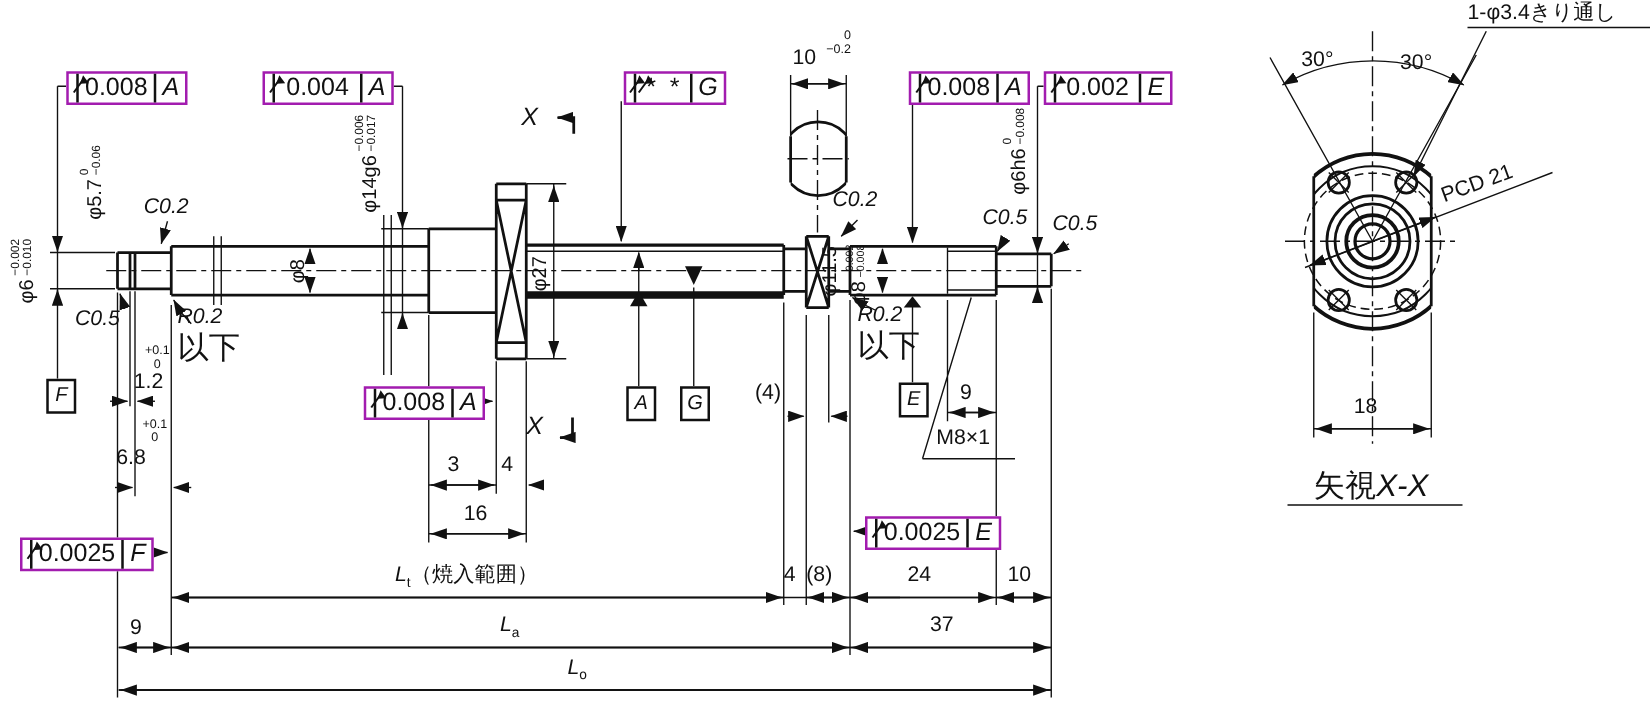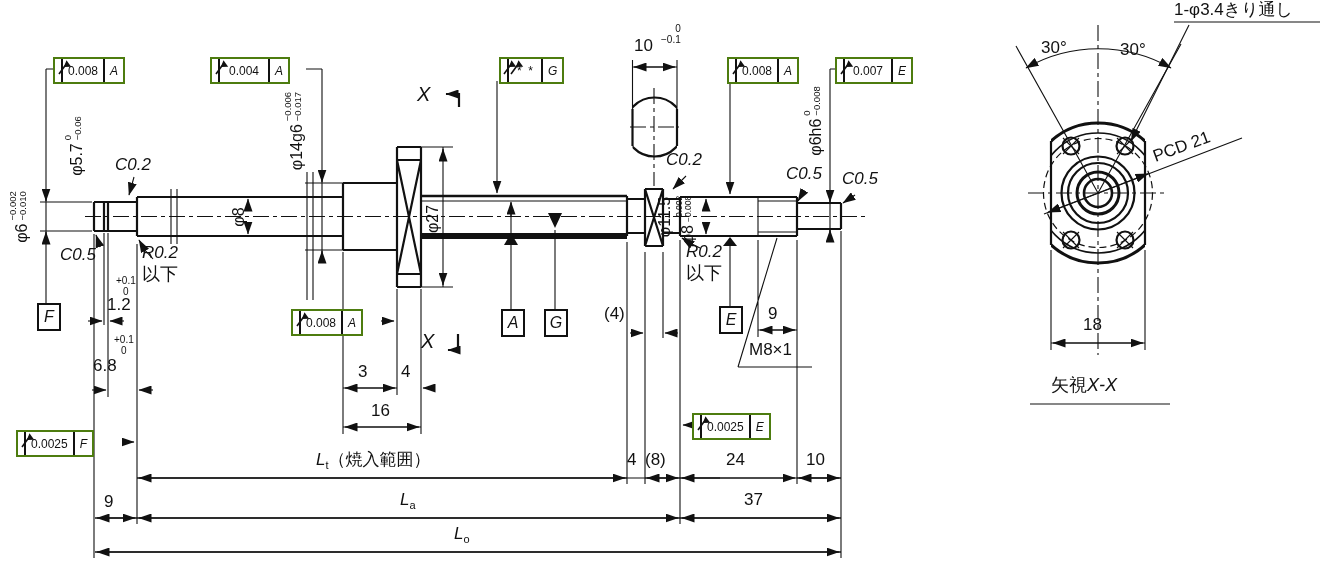--- a/index.html
+++ b/index.html
@@ -11,27 +11,27 @@
   .s25{fill:none;stroke:#111;stroke-width:2.6;}
   .s3{fill:none;stroke:#111;stroke-width:3;}
   .s15{fill:none;stroke:#111;stroke-width:1.6;}
   .s6{fill:none;stroke:#111;stroke-width:6;}
   .cl{fill:none;stroke:#111;stroke-width:1.1;stroke-dasharray:16 4 4 4;}
   .dash{fill:none;stroke:#111;stroke-width:1.2;stroke-dasharray:7 4;}
   .tri{fill:#111;stroke:none;}
   .t{position:absolute;font-size:17px;line-height:1.1;white-space:pre;color:#111;}
   .it{font-style:italic;}
   .f13{font-size:13px;}
-  .f19{font-size:18px;}
+  .f19{font-size:25px;}
   .f20{font-size:20px;font-style:italic;}
   .stk{position:absolute;display:flex;flex-direction:column;font-size:10px;line-height:1.05;white-space:nowrap;}
   .rlab{position:absolute;height:20px;display:flex;align-items:center;justify-content:center;gap:3px;
         transform:rotate(-90deg);white-space:nowrap;font-size:16px;}
   .rlab .st{display:inline-flex;flex-direction:column;font-size:9.5px;line-height:1.02;transform:translateY(-4px);}
-  .fcf{position:absolute;display:flex;align-items:stretch;border:2px solid #4d7c0f;background:#fff;height:23px;font-size:12px;}
+  .fcf{position:absolute;display:flex;align-items:stretch;border:2px solid #a21caf;background:#fff;height:23px;font-size:20px;}
   .fcf .c{display:flex;align-items:center;justify-content:center;padding:0 5px;border-right:2px solid #111;white-space:pre;}
   .fcf .c:last-child{border-right:none;font-style:italic;}
   .fcf .sym{padding:0 3px;}
   .db{position:absolute;width:20px;height:24px;border:2px solid #111;background:#fff;display:flex;
       align-items:center;justify-content:center;font-size:16px;font-style:italic;}
   sub.lsub{font-size:11px;}
 </style>
 </head>
 <body>
 
@@ -219,21 +219,21 @@
           <polygon points="14,1 14,9 8,5" class="tri" transform="rotate(-36 13 5)"></polygon>
         </svg></span>
     <span class="c">0.008</span>
     <span class="c">A</span>
   </div>
   <div class="fcf" style="left:835px;top:57px">
     <span class="c sym"><svg width="18" height="18">
           <path d="M4,15 L12,4" class="s15"></path>
           <polygon points="14,1 14,9 8,5" class="tri" transform="rotate(-36 13 5)"></polygon>
         </svg></span>
-    <span class="c" style="padding:0 8px">0.007</span>
+    <span class="c" style="padding:0 8px">0.002</span>
     <span class="c">E</span>
   </div>
   <div class="fcf" style="left:291px;top:309px">
     <span class="c sym"><svg width="18" height="18">
           <path d="M4,15 L12,4" class="s15"></path>
           <polygon points="14,1 14,9 8,5" class="tri" transform="rotate(-36 13 5)"></polygon>
         </svg></span>
     <span class="c">0.008</span>
     <span class="c">A</span>
   </div>
@@ -322,21 +322,21 @@
   <div class="t" style="left:107px;top:296px">1.2</div>
   <div class="stk" style="left:114px;top:335px">
     <span>+0.1</span>
       <span style="align-self:center">0</span>
   </div>
   <div class="t" style="left:93px;top:357px">6.8</div>
 
   <div class="t" style="left:634px;top:37px">10</div>
   <div class="stk" style="left:661px;top:24px">
     <span style="align-self:flex-end">0</span>
-      <span>−0.1</span>
+      <span>−0.2</span>
   </div>
 
   <div class="t" style="left:358px;top:363px">3</div>
   <div class="t" style="left:401px;top:363px">4</div>
   <div class="t" style="left:371px;top:402px">16</div>
   <div class="t" style="left:604px;top:305px">(4)</div>
   <div class="t" style="left:768px;top:305px">9</div>
 
   <div class="t f20" style="left:417px;top:83px">X</div>
   <div class="t f20" style="left:421px;top:330px">X</div>

